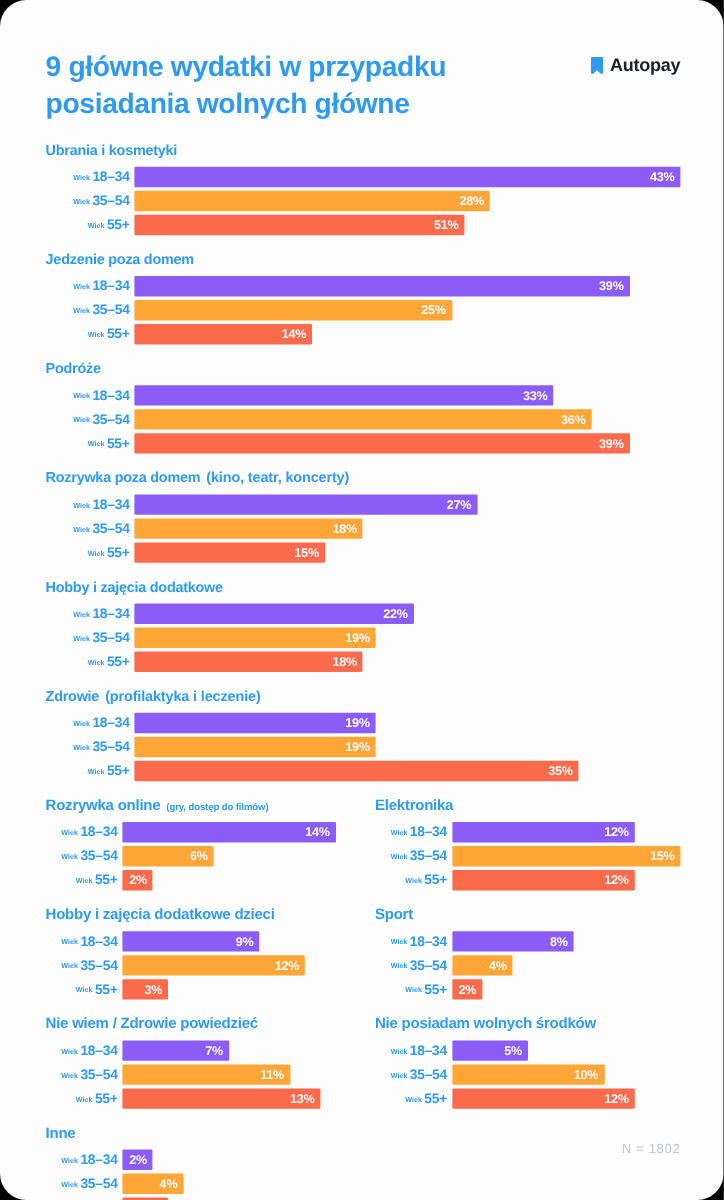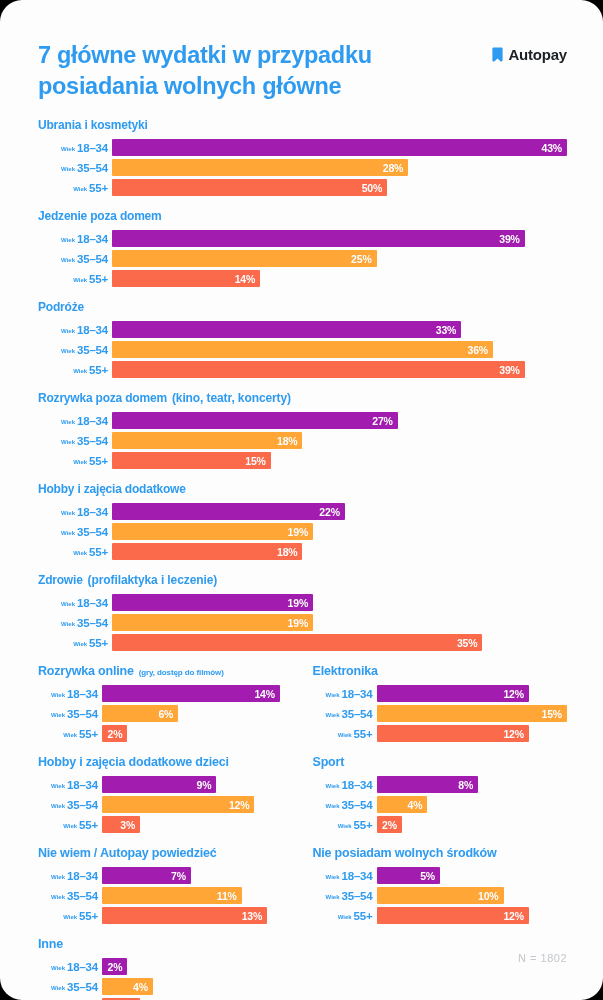--- a/index.html
+++ b/index.html
@@ -60,21 +60,21 @@
     padding-right:5px;
     border-radius:1px;
   }
   .bar .val {
     color:#ffffff;
     font-size:10.5px;
     font-weight:bold;
     letter-spacing:-0.2px;
     text-shadow:0 0 1px rgba(0,0,0,.07);
   }
-  .a1834 { background:#a21caf; }
+  .a1834 { background:#8b5cf6; }
   .a3554 { background:#ffa637; }
   .a55   { background:#fb6a4b; }
 
   
   .pair { display:flex; gap:20px; margin-bottom:13px; }
   .pair > .sec { flex:1 1 0; min-width:0; margin-bottom:0; }
   .pair .lbl { width:64px; flex:0 0 64px; }
   .pair .sec-title { font-size:12.5px; }
   .pair .sec-sub { font-size:8px; }
 
@@ -84,21 +84,21 @@
     color:#c2c6cc; font-size:11px; letter-spacing:0.5px;
   }
 </style>
 </head>
 <body>
 
 <div id="card">
 
   <div id="header">
     <div id="title">
-      <span class="ln">7 główne wydatki w przypadku</span>
+      <span class="ln">9 główne wydatki w przypadku</span>
       <span class="ln">posiadania wolnych główne</span>
     </div>
     <div id="logo">
       <svg id="logo-mark" viewBox="0 0 11 15">
         <path d="M1.6 0.4h7.8a1.2 1.2 0 0 1 1.2 1.2v11.6c0 1.3-1.3 1.8-2.2 1L5.5 11.6 2.6 14.2c-0.9 0.8-2.2 0.3-2.2-1V1.6A1.2 1.2 0 0 1 1.6 0.4z" fill="#2e9bf0"></path>
       </svg>
       <span id="logo-text">Autopay</span>
     </div>
   </div>
 
@@ -130,21 +130,21 @@
               </div>
             </div>
           </div>
           <div class="row">
             <div class="lbl">
               <span class="pre">Wiek</span>
               <span class="age">55+</span>
             </div>
             <div class="track">
               <div class="bar a55" style="width: 60.4651%;">
-                <span class="val">50%</span>
+                <span class="val">51%</span>
               </div>
             </div>
           </div>
         </div>
       </div>
       <div class="sec">
         <div class="sec-head">
           <span class="sec-title">Jedzenie poza domem</span>
         </div>
         <div class="rows">
@@ -506,21 +506,21 @@
                   <span class="val">2%</span>
                 </div>
               </div>
             </div>
           </div>
         </div>
       </div>
       <div class="pair">
         <div class="sec">
           <div class="sec-head">
-            <span class="sec-title">Nie wiem / Autopay powiedzieć</span>
+            <span class="sec-title">Nie wiem / Zdrowie powiedzieć</span>
           </div>
           <div class="rows">
             <div class="row">
               <div class="lbl">
                 <span class="pre">Wiek</span>
                 <span class="age">18–34</span>
               </div>
               <div class="track">
                 <div class="bar a1834" style="width: 46.6667%;">
                   <span class="val">7%</span>

